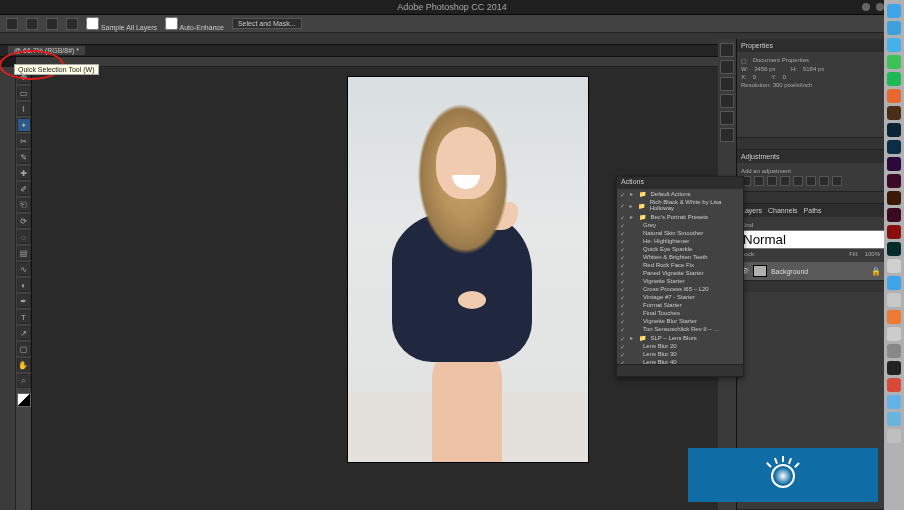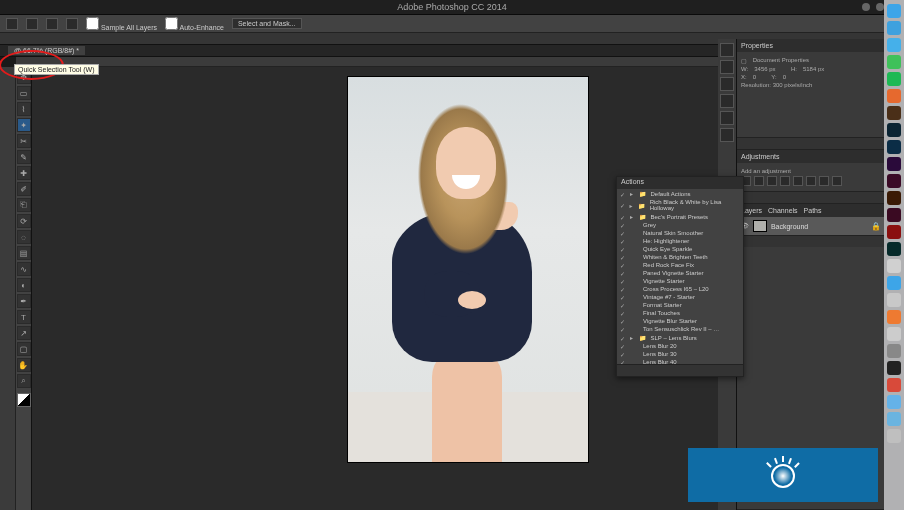--- a/index.html
+++ b/index.html
@@ -207,20 +207,36 @@
       </div>
     </div>
     <div class="icons"></div>
   </div>
 
   <div class="panel layers-panel" style="flex:1">
     <div class="hdr">
       <span class="tab">Layers</span>
       <span class="tab">Channels</span>
       <span class="tab">Paths</span>
+    </div>
+    <div class="body">
+      <div class="row top-row">
+        <span>Kind</span>
+        <span style="flex:1"></span>
+      </div>
+      <div class="row">
+        <input value="Normal" style="">
+
+      </div>
+      <div class="row">
+        <span>Lock:</span>
+        <span style="flex:1"></span>
+        <span>Fill:</span>
+        <span>100%</span>
+      </div>
     </div>
     <div class="layer-row">
       <span>👁</span>
       <span class="thumb"></span>
       <span>Background</span>
       <span class="lock">🔒</span>
     </div>
     <div style="flex:1;background:#2f2f2f"></div>
     <div class="icons"></div>
   </div>

